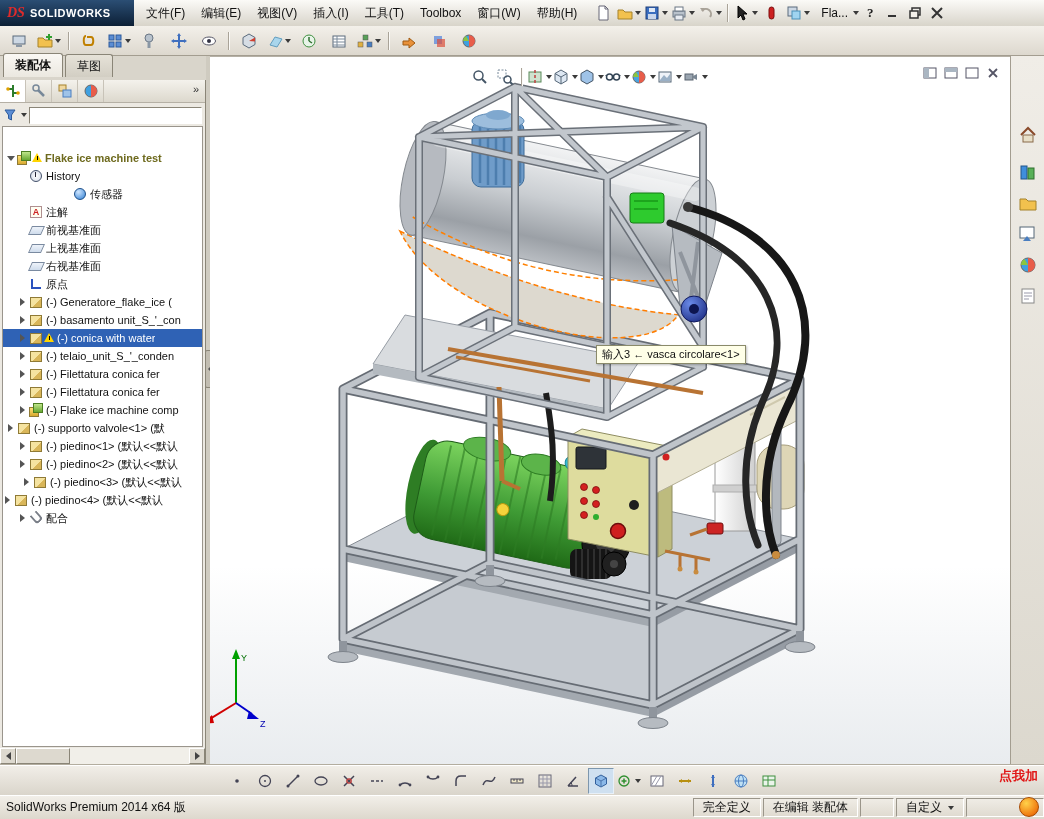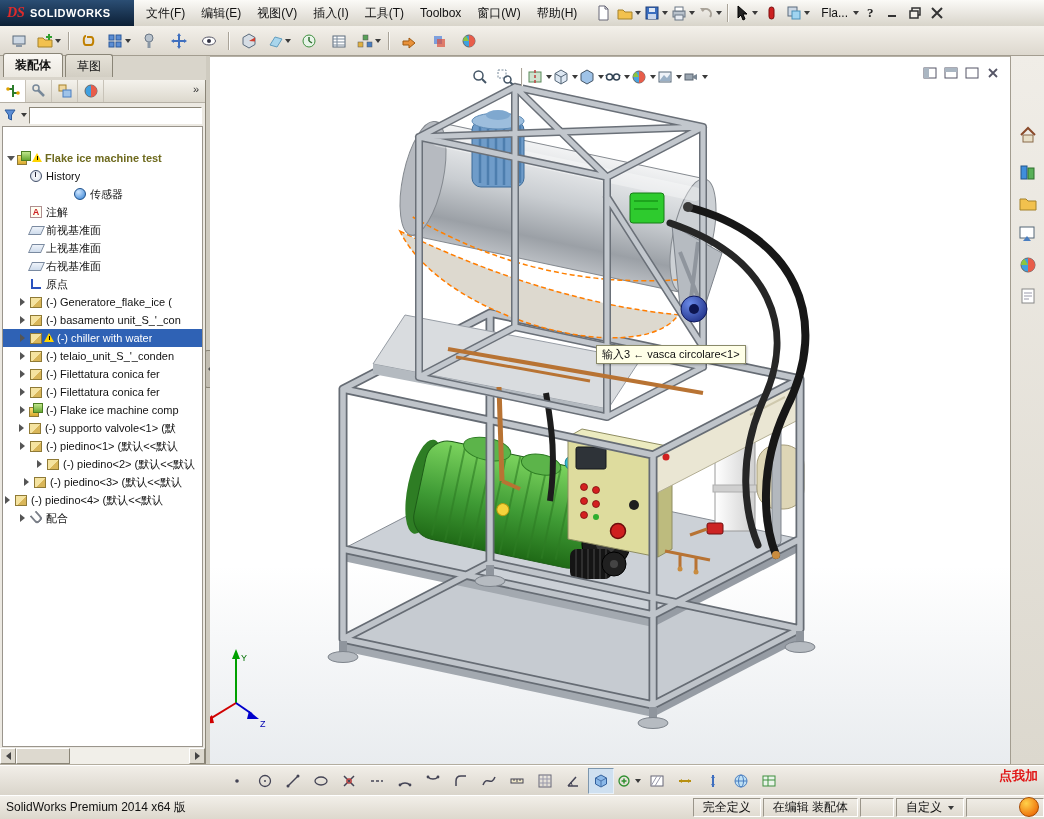--- a/index.html
+++ b/index.html
@@ -382,21 +382,21 @@
       </div>
       <div class="trow" style="padding-left: 15px;">
         <span class="exp closed"></span>
         <span class="ico ico-part"></span>
         <span class="tlabel">(-) basamento unit_S_'_con</span>
       </div>
       <div class="trow sel" style="padding-left: 15px;">
         <span class="exp closed"></span>
         <span class="ico ico-part"></span>
         <span class="ico-warn"></span>
-        <span class="tlabel">(-) chiller with water</span>
+        <span class="tlabel">(-) conica with water</span>
       </div>
       <div class="trow" style="padding-left: 15px;">
         <span class="exp closed"></span>
         <span class="ico ico-part"></span>
         <span class="tlabel">(-) telaio_unit_S_'_conden</span>
       </div>
       <div class="trow" style="padding-left: 15px;">
         <span class="exp closed"></span>
         <span class="ico ico-part"></span>
         <span class="tlabel">(-) Filettatura conica fer</span>
@@ -404,31 +404,31 @@
       <div class="trow" style="padding-left: 15px;">
         <span class="exp closed"></span>
         <span class="ico ico-part"></span>
         <span class="tlabel">(-) Filettatura conica fer</span>
       </div>
       <div class="trow" style="padding-left: 15px;">
         <span class="exp closed"></span>
         <span class="ico ico-assembly"></span>
         <span class="tlabel">(-) Flake ice machine comp</span>
       </div>
-      <div class="trow" style="padding-left: 14px;">
+      <div class="trow" style="padding-left: 3px;">
         <span class="exp closed"></span>
         <span class="ico ico-part"></span>
         <span class="tlabel">(-) supporto valvole&lt;1&gt; (默</span>
       </div>
       <div class="trow" style="padding-left: 15px;">
         <span class="exp closed"></span>
         <span class="ico ico-part"></span>
         <span class="tlabel">(-) piedino&lt;1&gt; (默认&lt;&lt;默认</span>
       </div>
-      <div class="trow" style="padding-left: 32px;">
+      <div class="trow" style="padding-left: 15px;">
         <span class="exp closed"></span>
         <span class="ico ico-part"></span>
         <span class="tlabel">(-) piedino&lt;2&gt; (默认&lt;&lt;默认</span>
       </div>
       <div class="trow" style="padding-left: 19px;">
         <span class="exp closed"></span>
         <span class="ico ico-part"></span>
         <span class="tlabel">(-) piedino&lt;3&gt; (默认&lt;&lt;默认</span>
       </div>
       <div class="trow" style="">

